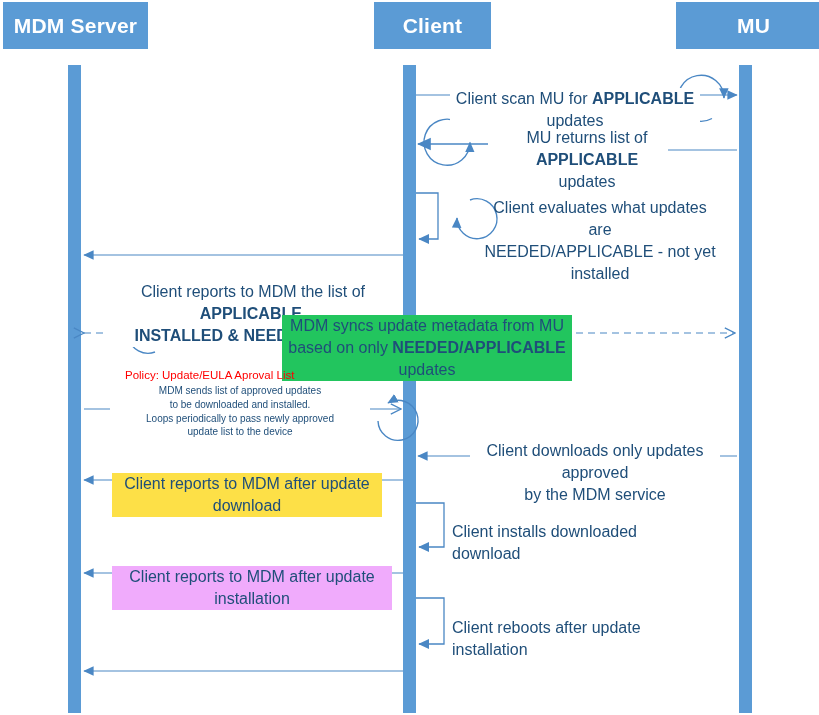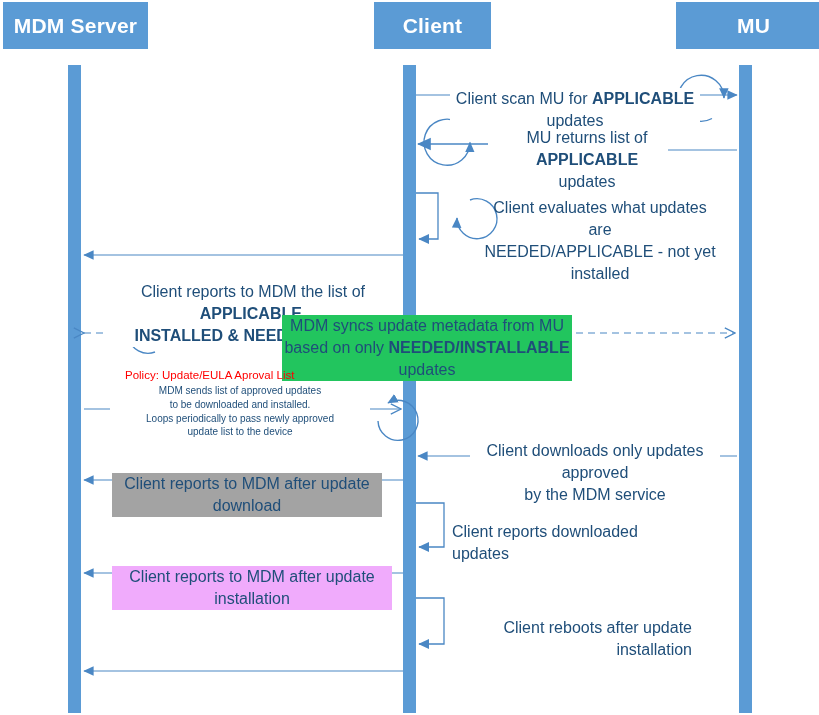--- a/index.html
+++ b/index.html
@@ -164,30 +164,30 @@
   </svg>
 
   <div class="msg-label" style="left:450px; top:88px; width:250px; background:#fff;">Client scan MU for <b>APPLICABLE</b> updates</div>
 
   <div class="msg-label" style="left:487px; top:127px; width:200px;">MU returns list of <b>APPLICABLE</b><br>updates</div>
 
   <div class="msg-label" style="left:480px; top:197px; width:240px;">Client evaluates what updates are<br>NEEDED/APPLICABLE - not yet installed</div>
 
   <div class="msg-label" style="left:108px; top:248px; width:290px; background:#fff;margin-top:33px;">Client reports to MDM the list of <b>APPLICABLE,</b><br><b>INSTALLED &amp; NEEDED</b> updates</div>
 
-  <div class="msg-label" style="left:282px; top:315px; width:290px; background:#22c55e;">MDM syncs update metadata from MU<br>based on only <b>NEEDED/INSTALLABLE</b> updates</div>
+  <div class="msg-label" style="left:282px; top:315px; width:290px; background:#22c55e;">MDM syncs update metadata from MU<br>based on only <b>NEEDED/APPLICABLE</b> updates</div>
 
   <div class="policy-title" style="left:125px; top:369px; width:230px;">Policy: Update/EULA Aproval List</div>
 
   <div class="policy-note" style="left:110px; top:384px; width:260px; background:#fff;">MDM sends list of approved updates<br>to be downloaded and installed.<br>Loops periodically to pass newly approved<br>update list to the device</div>
 
   <div class="msg-label" style="left:470px; top:440px; width:250px; background:#fff;">Client downloads only updates approved<br>by the MDM service</div>
 
-  <div class="msg-label" style="left:112px; top:473px; width:270px; background:#a3a3a3;">Client reports to MDM after update download</div>
+  <div class="msg-label" style="left:112px; top:473px; width:270px; background:#fde047;">Client reports to MDM after update download</div>
 
-  <div class="msg-label" style="left:452px; top:521px; width:230px; text-align:left;">Client reports downloaded updates</div>
+  <div class="msg-label" style="left:452px; top:521px; width:230px; text-align:left;">Client installs downloaded download</div>
 
   <div class="msg-label" style="left:112px; top:566px; width:280px; background:#f0abfc;">Client reports to MDM after update installation</div>
 
-  <div class="msg-label" style="left:452px; top:617px; width:240px; text-align:right;">Client reboots after update installation</div>
+  <div class="msg-label" style="left:452px; top:617px; width:240px; text-align:left;">Client reboots after update installation</div>
 
 
 </div>
 
 </body></html>

